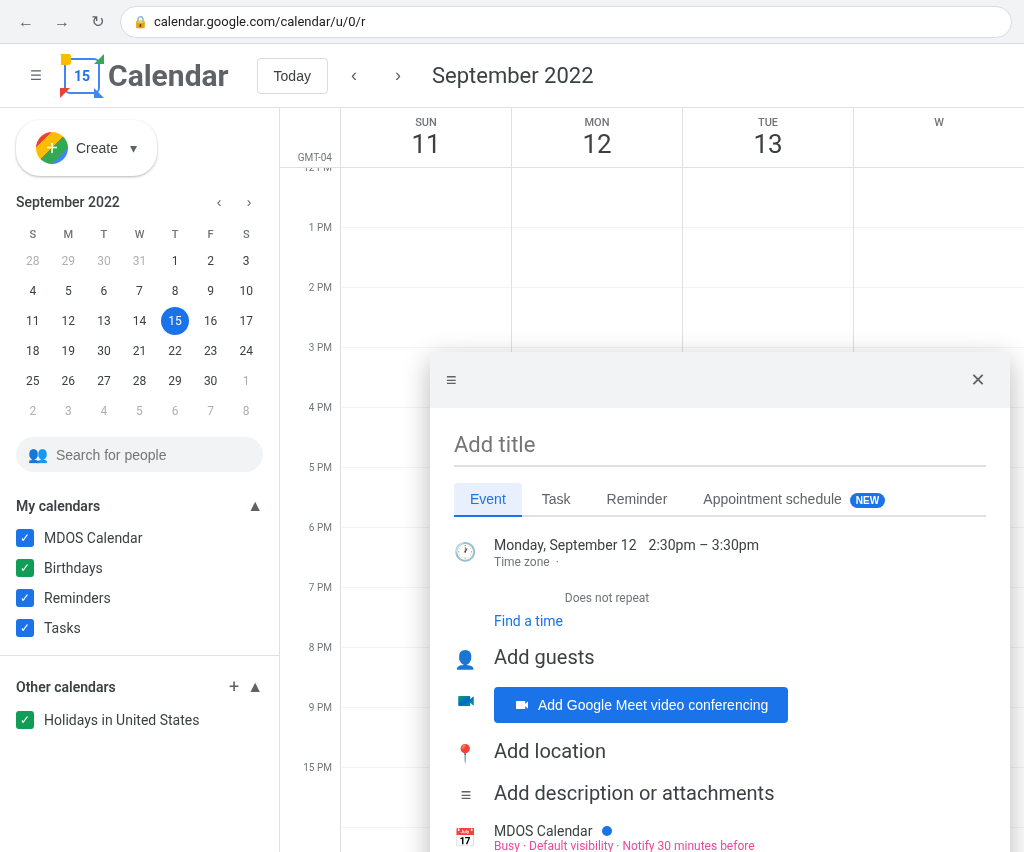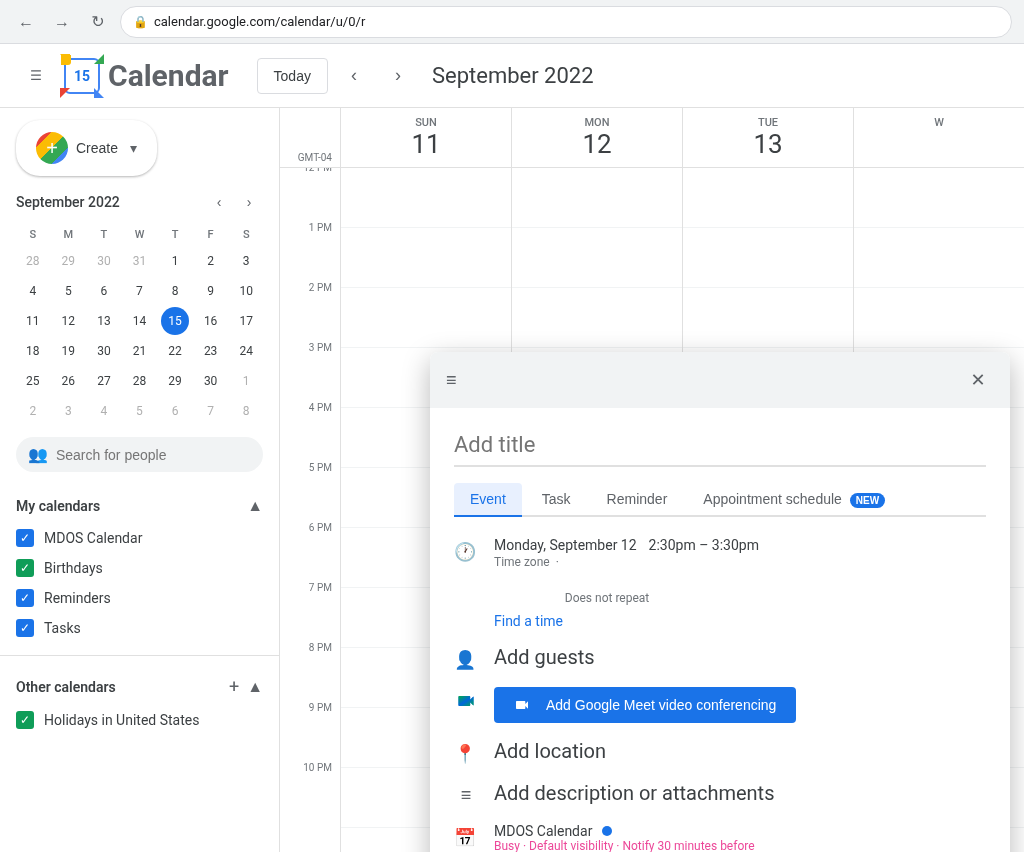--- a/index.html
+++ b/index.html
@@ -466,21 +466,21 @@
       background: #1a73e8;
       color: white;
       border: none;
       border-radius: 4px;
       padding: 10px 20px;
       font-size: 14px;
       font-weight: 500;
       cursor: pointer;
       display: flex;
       align-items: center;
-      gap: 16px;
+      gap: 8px;
     }
     .calendar-dot {
       width: 10px; height: 10px;
       border-radius: 50%;
       background: #1a73e8;
       display: inline-block;
       margin-left: 6px;
     }
     .modal-footer {
       display: flex;
@@ -686,21 +686,21 @@
           <div class="time-slot-label">12 PM</div>
           <div class="time-slot-label">1 PM</div>
           <div class="time-slot-label">2 PM</div>
           <div class="time-slot-label">3 PM</div>
           <div class="time-slot-label">4 PM</div>
           <div class="time-slot-label">5 PM</div>
           <div class="time-slot-label">6 PM</div>
           <div class="time-slot-label">7 PM</div>
           <div class="time-slot-label">8 PM</div>
           <div class="time-slot-label">9 PM</div>
-          <div class="time-slot-label">10 PM</div>
+          <div class="time-slot-label">15 PM</div>
         </div>
 
         <div class="day-column">
           <div class="time-cell"></div>
           <div class="time-cell"></div>
           <div class="time-cell"></div>
           <div class="time-cell"></div>
           <div class="time-cell"></div>
           <div class="time-cell"></div>
           <div class="time-cell"></div>

